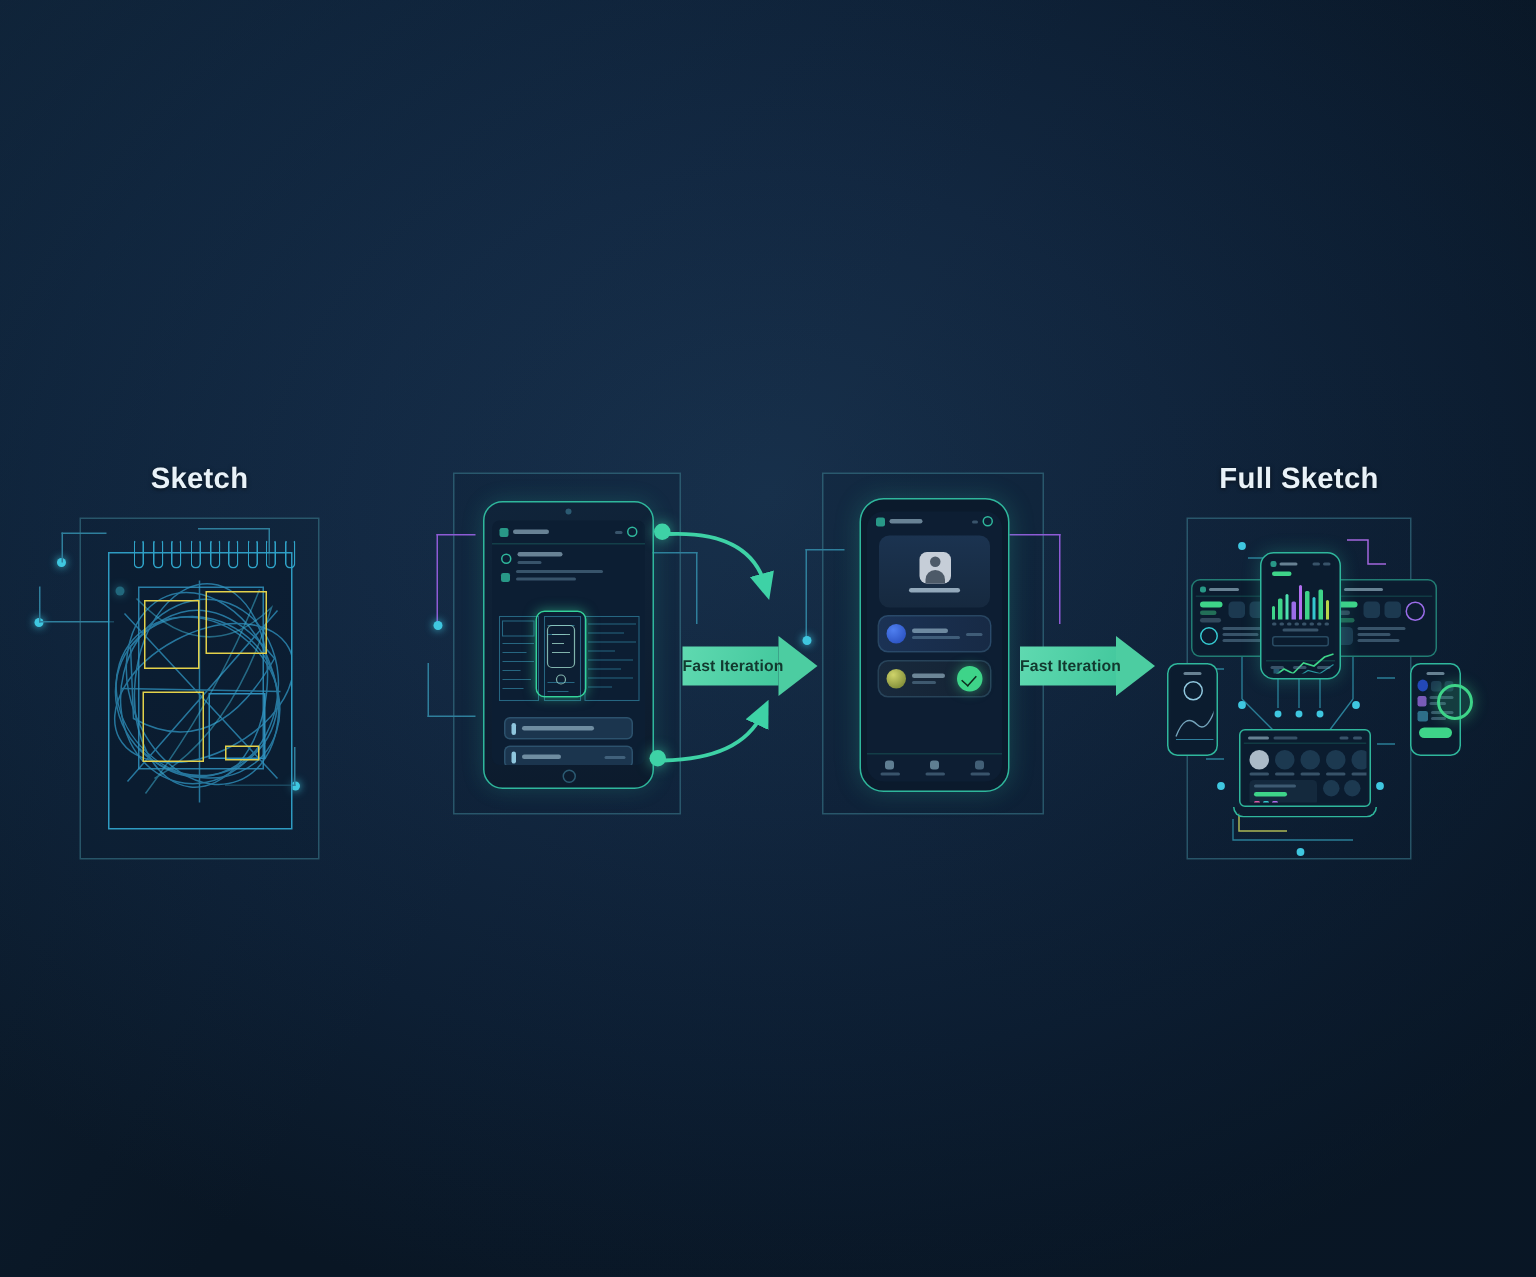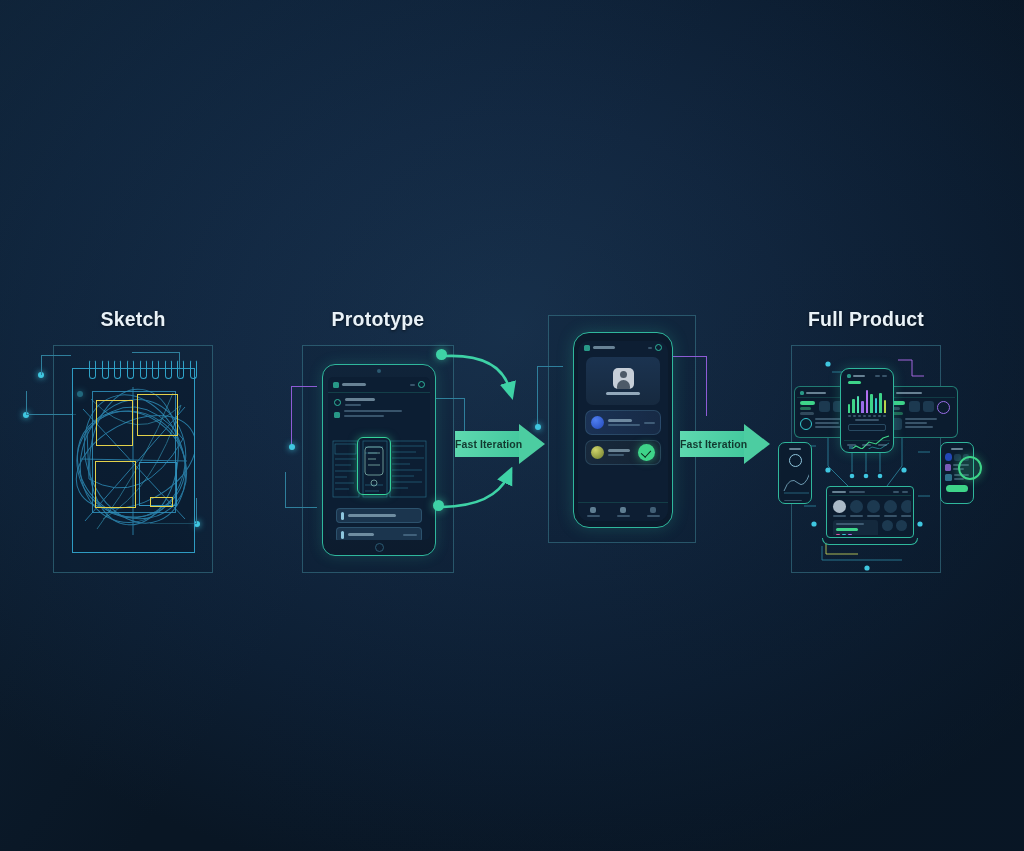--- a/index.html
+++ b/index.html
@@ -210,21 +210,20 @@
         <div class="ybox" style="left:64px;top:25px;width:41px;height:42px;"></div>
         <div class="ybox" style="left:22px;top:92px;width:41px;height:47px;"></div>
         <div class="bbox" style="left:66px;top:93px;width:38px;height:44px;"></div>
         <div class="ybox" style="left:77px;top:128px;width:23px;height:10px;"></div>
       </div>
     </div>
   </div>
 
 
   <div class="stage-col" id="col-proto">
-    <div class="stage-head">Prototype</div>
     <div class="stage-frame">
 
       <div class="trace" style="left:-12px;top:40px;width:26px;height:62px;border-left-width:1px;border-top-width:1px;border-color:#8e5bd6;"></div>
       <div class="trace" style="left:-18px;top:126px;width:32px;height:36px;border-left-width:1px;border-bottom-width:1px;"></div>
       <div class="trace" style="left:128px;top:52px;width:34px;height:48px;border-right-width:1px;border-top-width:1px;"></div>
       <div class="node" style="left:-14px;top:98px;"></div>
 
       <div class="tablet">
         <div class="tb-cam"></div>
         <div class="tb-home"></div>
@@ -366,21 +365,21 @@
     </div>
   </div>
 
   <div class="bigarrow" style="left:680px;width:90px;">
     <div class="ba-body" style="width:64px;"></div>
     <div class="ba-head" style="left:64px;"></div>
     <div class="ba-label" style="width:64px;">Fast Iteration</div>
   </div>
 
   <div class="stage-col" id="col-full">
-    <div class="stage-head">Full Product</div>
+    <div class="stage-head">Full Sketch</div>
     <div class="stage-frame">
 
       <svg width="150" height="228" viewBox="0 0 150 228" style="position:absolute;left:0;top:0;">
         <g stroke="#2f8fa8" stroke-width=".9" fill="none" opacity=".85">
           <path d="M40 26 L66 26 M36 54 L36 120 M36 120 L60 144"></path>
           <path d="M110 54 L110 120 M110 120 L92 144"></path>
           <path d="M74 104 L74 126 M60 104 L60 126 M88 104 L88 126"></path>
           <path d="M12 100 L24 100 M12 160 L24 160 M126 106 L138 106 M126 150 L138 150"></path>
           <path d="M30 200 L30 214 L110 214"></path>
         </g>

